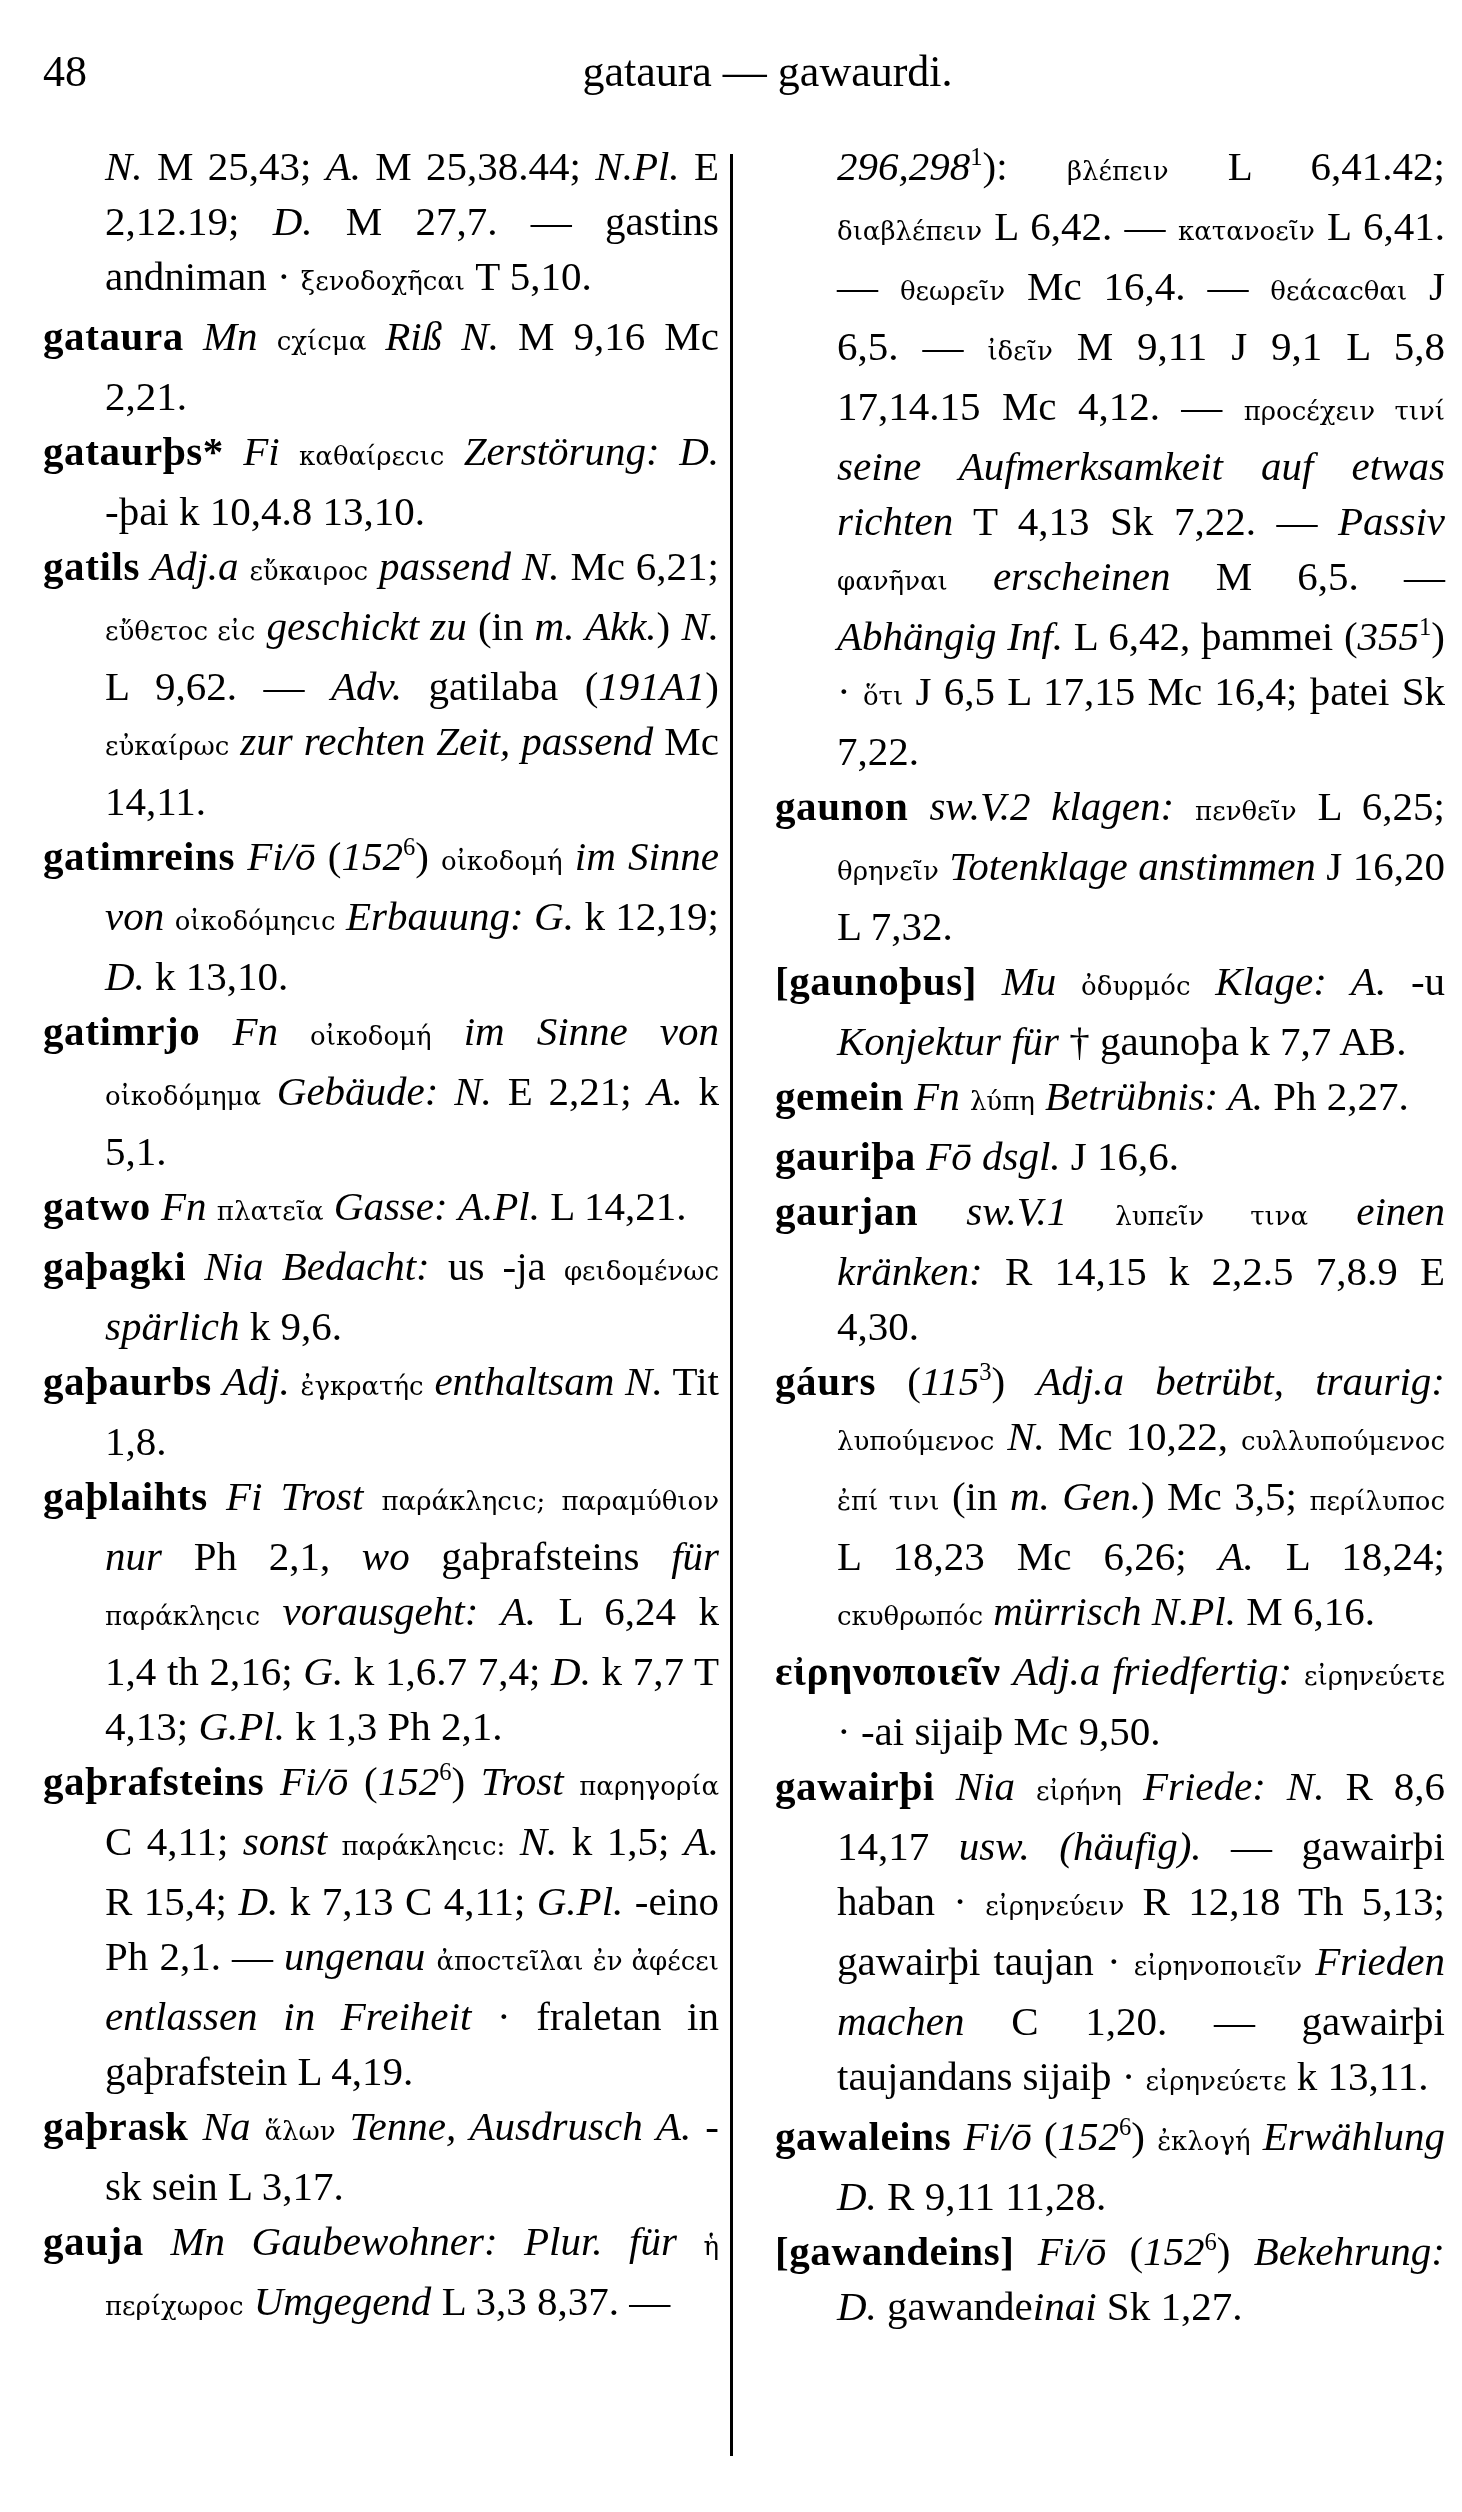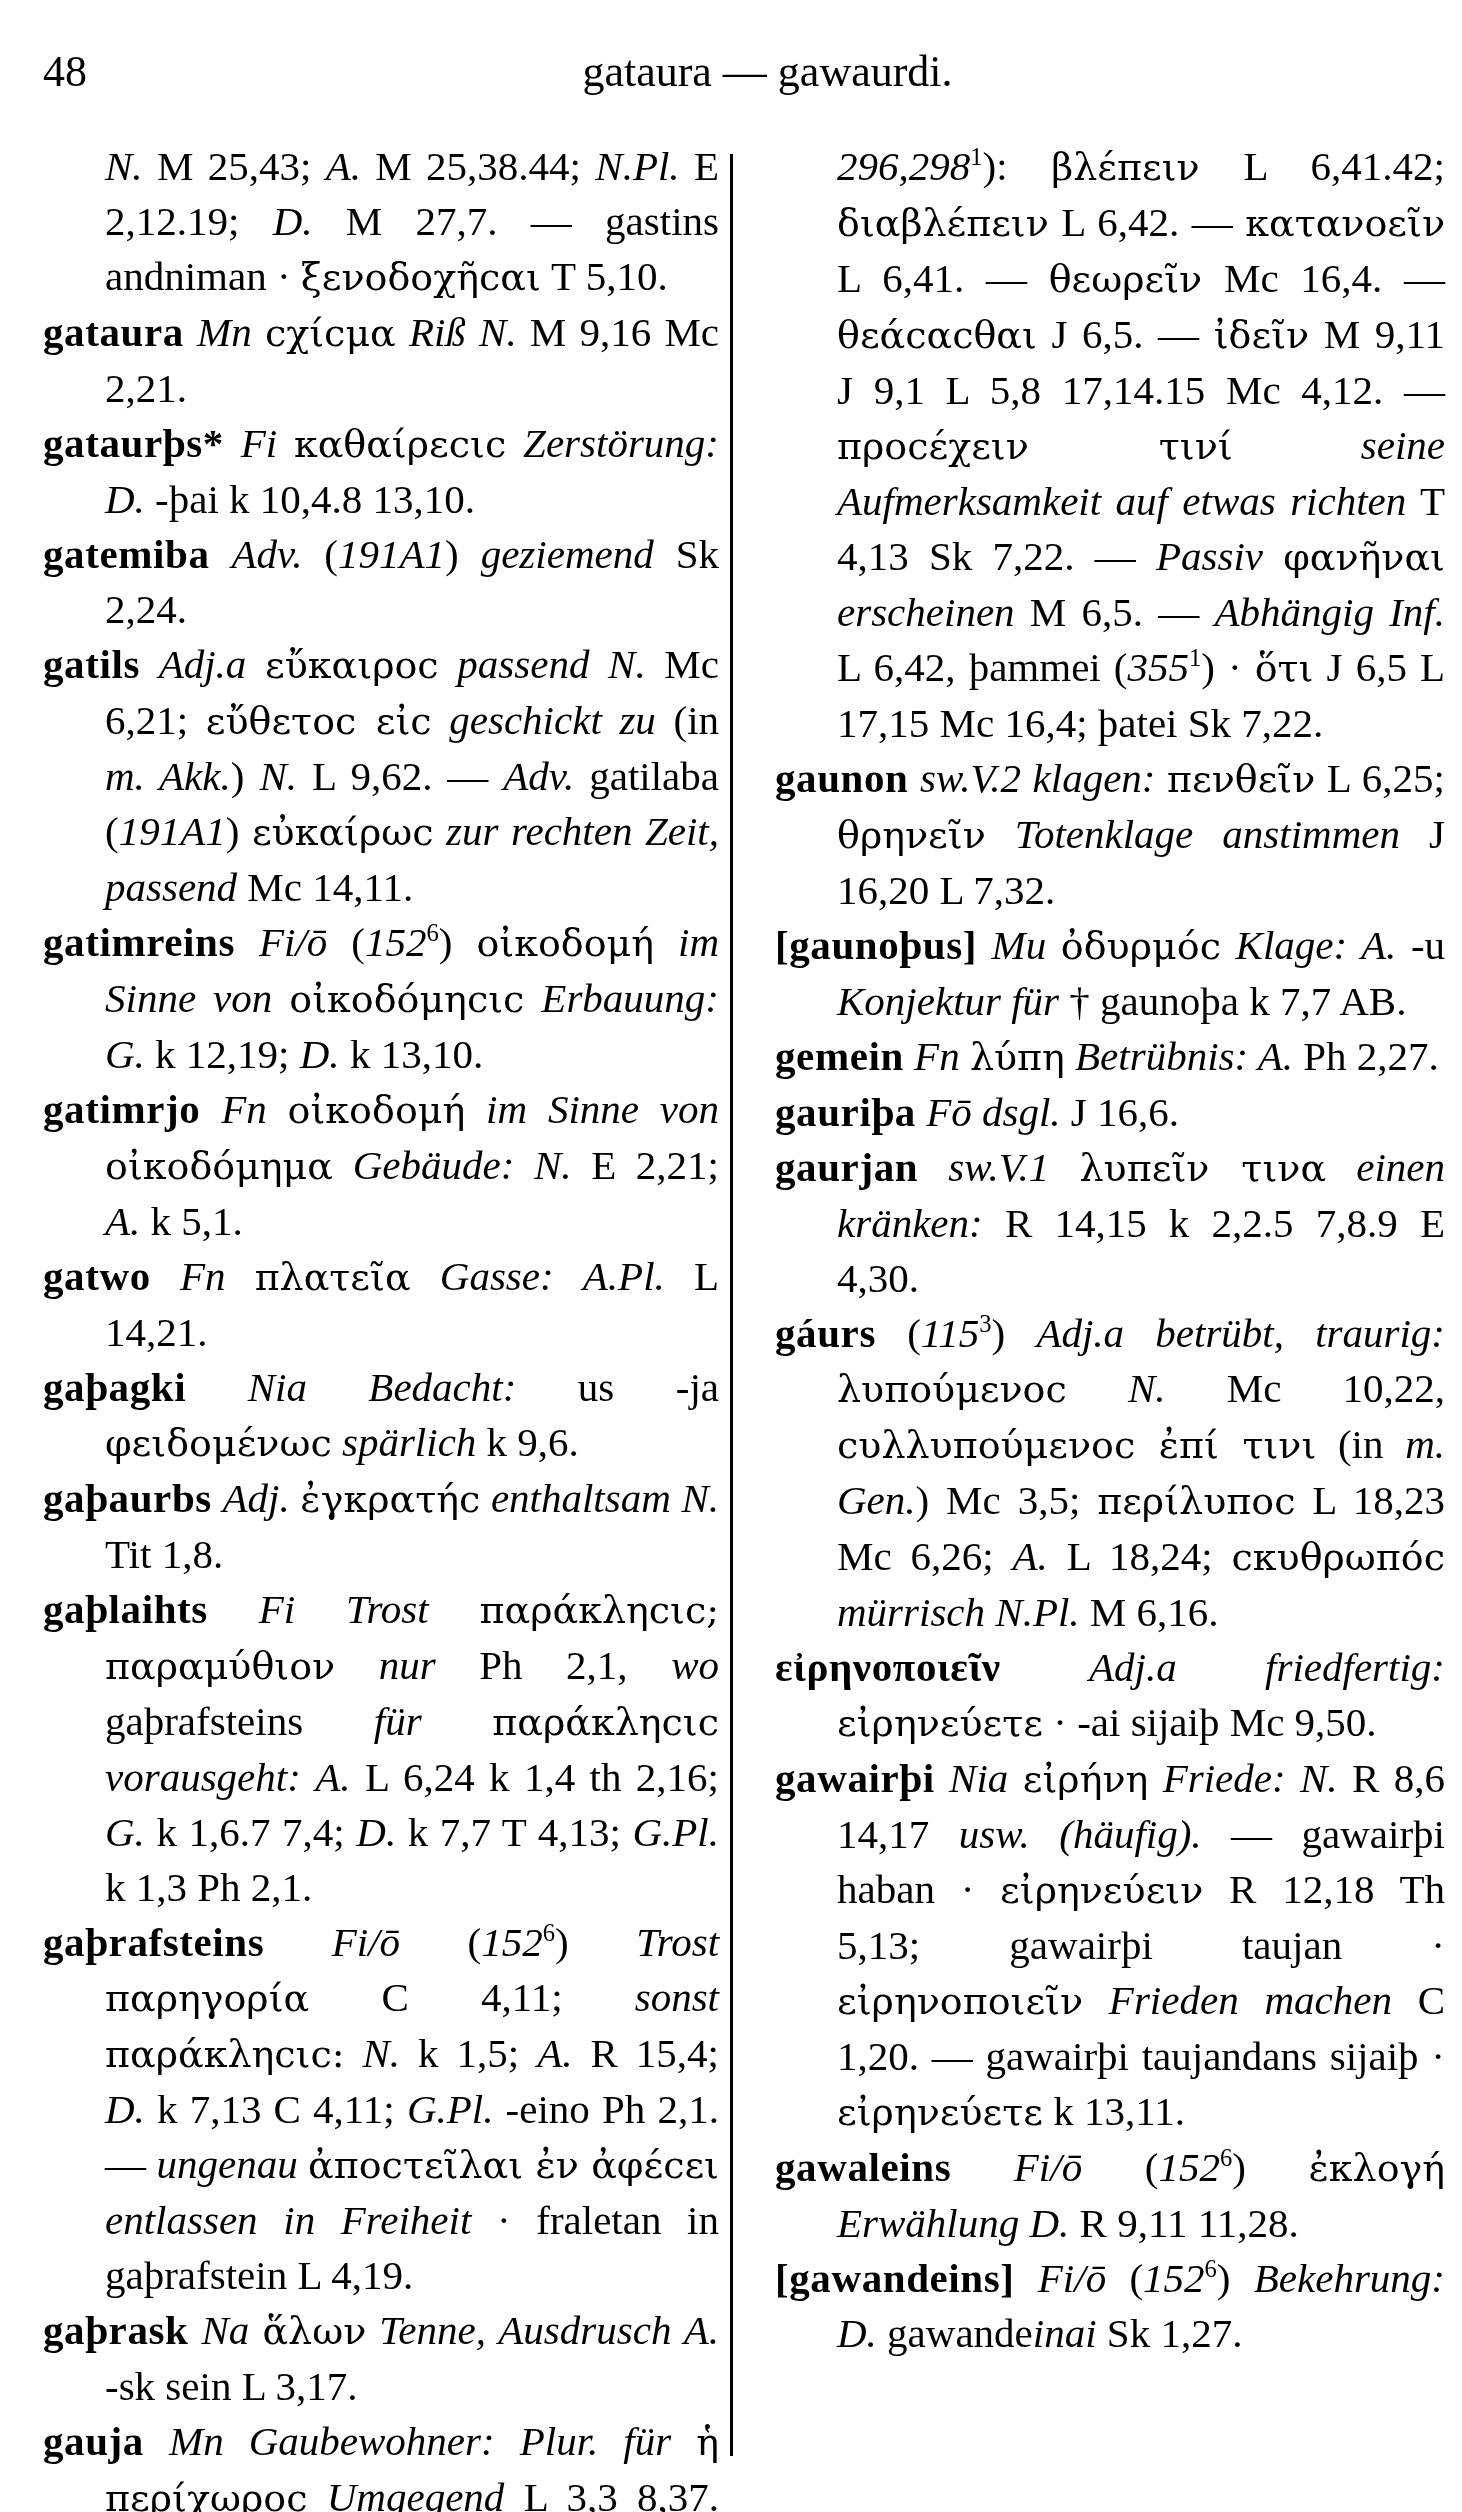--- a/index.html
+++ b/index.html
@@ -9,36 +9,35 @@
   .page-number { position:absolute; left:43px; top:0; font-size:44px; }
   .running-head { position:absolute; left:0; width:1463px; top:0; text-align:center; font-size:44px; padding-left:72px; box-sizing:border-box; }
   .column { position:absolute; top:139px; font-size:41px; line-height:55px; text-align:justify; }
   .col-left { left:43px; width:676px; }
   .col-right { left:775px; width:670px; }
   .divider { position:absolute; left:730px; top:154px; width:2.5px; height:2302px; background:#000; }
   .entry { padding-left:62px; text-indent:-62px; margin:0; }
   .cont { padding-left:62px; margin:0; }
   .hw { font-weight:bold; letter-spacing:0.6px; }
   .it { font-style:italic; }
-  .gk { font-family:"DejaVu Serif",serif; font-size:38px; }
+  .gk { font-family:"DejaVu Serif",serif; font-size:26px; }
   sup { font-size:0.6em; line-height:0; }
 </style>
 </head>
 <body>
 
 <div class="page-header">
   <span class="page-number">48</span>
   <div class="running-head">gataura — gawaurdi.</div>
 </div>
 
 <div class="column col-left" id="col-left">
     <p class="cont"><span class="it">N.</span><span> M 25,43; </span><span class="it">A.</span><span> M 25,38.44; </span><span class="it">N.Pl.</span><span> E 2,12.19; </span><span class="it">D.</span><span> M 27,7. — gastins andniman · </span><span class="gk">ξενοδοχῆϲαι</span><span> T 5,10.</span></p>
     <p class="entry"><span class="hw">gataura</span><span> </span><span class="it">Mn</span><span> </span><span class="gk">ϲχίϲμα</span><span> </span><span class="it">Riß</span><span> </span><span class="it">N.</span><span> M 9,16 Mc 2,21.</span></p>
     <p class="entry"><span class="hw">gataurþs*</span><span> </span><span class="it">Fi</span><span> </span><span class="gk">καθαίρεϲιϲ</span><span> </span><span class="it">Zerstörung:</span><span> </span><span class="it">D.</span><span> -þai k 10,4.8 13,10.</span></p>
-    <p class="entry"><span class="hw">gatemiba</span><span> </span><span class="it">Adv.</span><span> (</span><span class="it">191A1</span><span>) </span><span class="it">geziemend</span><span> Sk 2,24.</span></p>
     <p class="entry"><span class="hw">gatils</span><span> </span><span class="it">Adj.a</span><span> </span><span class="gk">εὔκαιροϲ</span><span> </span><span class="it">passend N.</span><span> Mc 6,21; </span><span class="gk">εὔθετοϲ εἰϲ</span><span> </span><span class="it">geschickt zu</span><span> (in </span><span class="it">m. Akk.</span><span>) </span><span class="it">N.</span><span> L 9,62. — </span><span class="it">Adv.</span><span> gatilaba (</span><span class="it">191A1</span><span>) </span><span class="gk">εὐκαίρωϲ</span><span> </span><span class="it">zur rechten Zeit, passend</span><span> Mc 14,11.</span></p>
     <p class="entry"><span class="hw">gatimreins</span><span> </span><span class="it">Fi/ō</span><span> (</span><span class="it">152</span><sup>6</sup><span>) </span><span class="gk">οἰκοδομή</span><span> </span><span class="it">im Sinne von</span><span> </span><span class="gk">οἰκοδόμηϲιϲ</span><span> </span><span class="it">Erbauung:</span><span> </span><span class="it">G.</span><span> k 12,19; </span><span class="it">D.</span><span> k 13,10.</span></p>
     <p class="entry"><span class="hw">gatimrjo</span><span> </span><span class="it">Fn</span><span> </span><span class="gk">οἰκοδομή</span><span> </span><span class="it">im Sinne von</span><span> </span><span class="gk">οἰκοδόμημα</span><span> </span><span class="it">Gebäude:</span><span> </span><span class="it">N.</span><span> E 2,21; </span><span class="it">A.</span><span> k 5,1.</span></p>
     <p class="entry"><span class="hw">gatwo</span><span> </span><span class="it">Fn</span><span> </span><span class="gk">πλατεῖα</span><span> </span><span class="it">Gasse:</span><span> </span><span class="it">A.Pl.</span><span> L 14,21.</span></p>
     <p class="entry"><span class="hw">gaþagki</span><span> </span><span class="it">Nia Bedacht:</span><span> us -ja </span><span class="gk">φειδομένωϲ</span><span> </span><span class="it">spärlich</span><span> k 9,6.</span></p>
     <p class="entry"><span class="hw">gaþaurbs</span><span> </span><span class="it">Adj.</span><span> </span><span class="gk">ἐγκρατήϲ</span><span> </span><span class="it">enthaltsam N.</span><span> Tit 1,8.</span></p>
     <p class="entry"><span class="hw">gaþlaihts</span><span> </span><span class="it">Fi Trost</span><span> </span><span class="gk">παράκληϲιϲ; παραμύθιον</span><span> </span><span class="it">nur</span><span> Ph 2,1, </span><span class="it">wo</span><span> gaþrafsteins </span><span class="it">für</span><span> </span><span class="gk">παράκληϲιϲ</span><span> </span><span class="it">vorausgeht:</span><span> </span><span class="it">A.</span><span> L 6,24 k 1,4 th 2,16; </span><span class="it">G.</span><span> k 1,6.7 7,4; </span><span class="it">D.</span><span> k 7,7 T 4,13; </span><span class="it">G.Pl.</span><span> k 1,3 Ph 2,1.</span></p>
     <p class="entry"><span class="hw">gaþrafsteins</span><span> </span><span class="it">Fi/ō</span><span> (</span><span class="it">152</span><sup>6</sup><span>) </span><span class="it">Trost</span><span> </span><span class="gk">παρηγορία</span><span> C 4,11; </span><span class="it">sonst</span><span> </span><span class="gk">παράκληϲιϲ:</span><span> </span><span class="it">N.</span><span> k 1,5; </span><span class="it">A.</span><span> R 15,4; </span><span class="it">D.</span><span> k 7,13 C 4,11; </span><span class="it">G.Pl.</span><span> -eino Ph 2,1. — </span><span class="it">ungenau</span><span> </span><span class="gk">ἀποϲτεῖλαι ἐν ἀφέϲει</span><span> </span><span class="it">entlassen in Freiheit</span><span> · fraletan in gaþrafstein L 4,19.</span></p>
     <p class="entry"><span class="hw">gaþrask</span><span> </span><span class="it">Na</span><span> </span><span class="gk">ἅλων</span><span> </span><span class="it">Tenne, Ausdrusch A.</span><span> -sk sein L 3,17.</span></p>
     <p class="entry"><span class="hw">gauja</span><span> </span><span class="it">Mn Gaubewohner: Plur. für</span><span> </span><span class="gk">ἡ περίχωροϲ</span><span> </span><span class="it">Umgegend</span><span> L 3,3 8,37. — </span></p>

